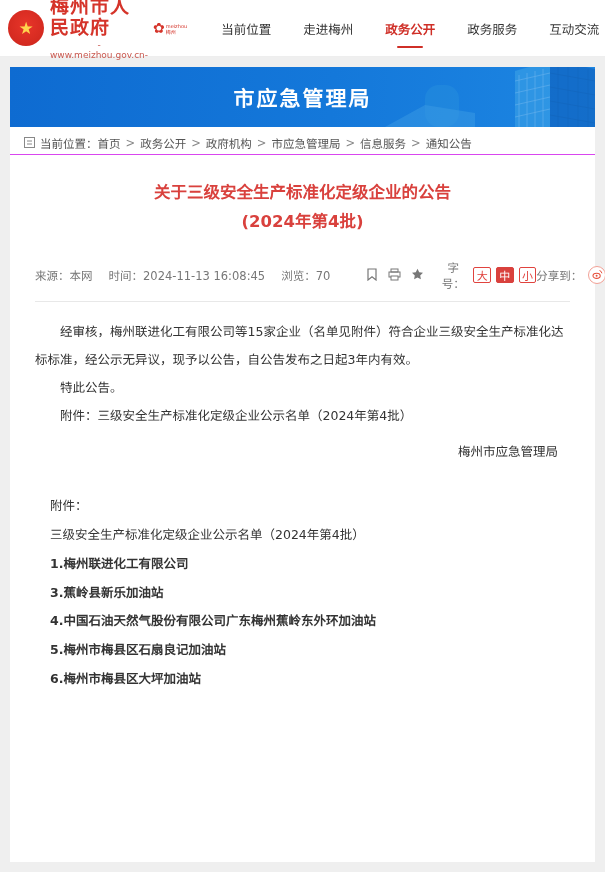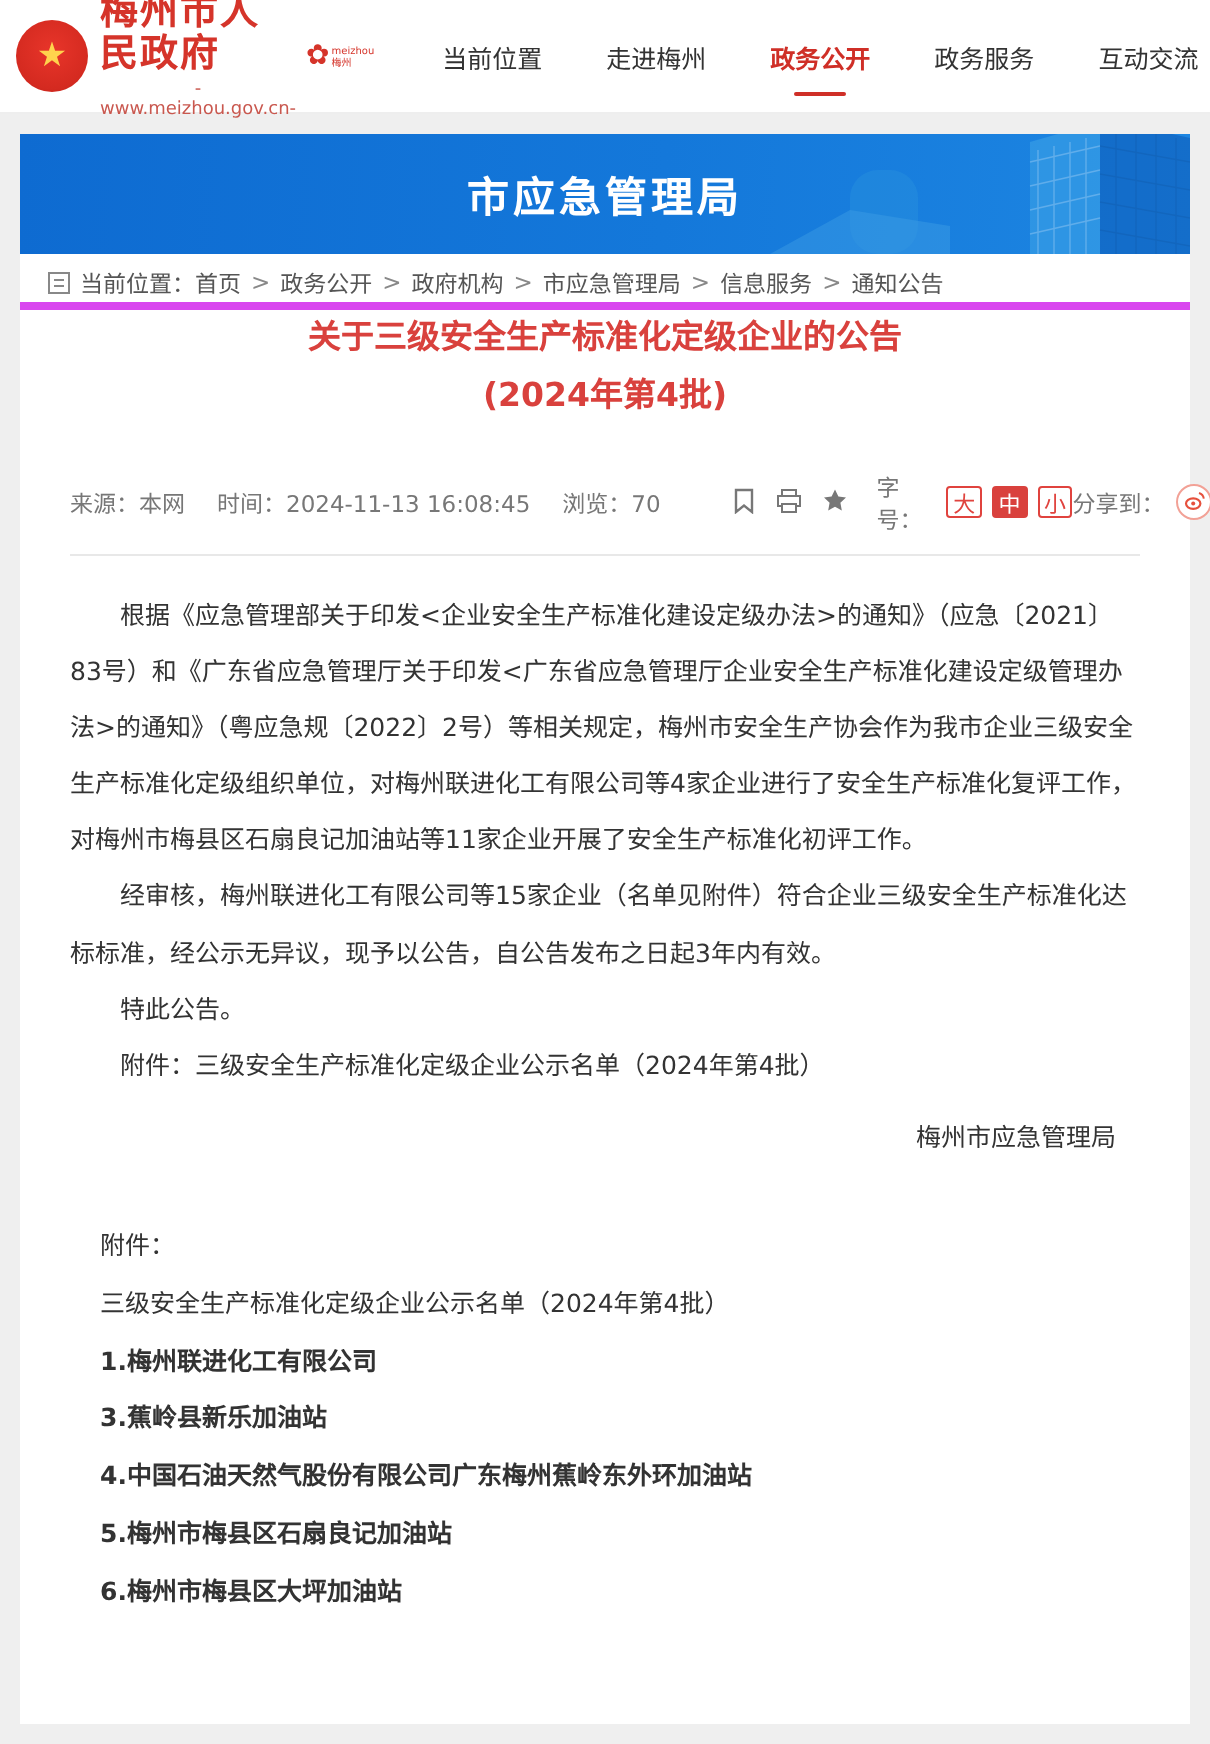--- a/index.html
+++ b/index.html
@@ -44,34 +44,34 @@
     background:linear-gradient(93deg,#0e6bd1 0%,#1478da 55%,#1d86e2 100%);
     display:flex; align-items:center; justify-content:center;
   }
   .dept-banner svg{ position:absolute; right:0; top:0; height:60px; }
   .banner-title{
     position:relative; z-index:2; color:#fff; font-size:21px; font-weight:bold; letter-spacing:2px;
   }
   
   .breadcrumb{
     display:flex; align-items:center; height:24px; padding:0 14px; margin-top:4px;
-    font-size:11.5px; color:#555; border-bottom:4px solid #d946ef;
+    font-size:11.5px; color:#555; border-bottom:1px solid #d946ef;
   }
   .crumb-icon{ margin-right:5px; display:inline-flex; }
   .crumb-sep{ margin:0 5px; color:#888; }
   .crumb-link{ cursor:pointer; color:#555; white-space:nowrap; }
   
   .article{ padding:0 25px; }
   .article-title{
     text-align:center; color:#d9413d; font-size:16.5px; font-weight:bold;
-    line-height:1.75; 
+    line-height:1.75; margin-top:24px;
   }
   .meta-row{
     display:flex; align-items:center; margin-top:22px; padding-bottom:10px;
-    border-bottom:1px solid #e8e8e8; font-size:11.5px; color:#777;
+    border-bottom:1px solid #e8e8e8; font-size:11.5px; color:#777;text-align:center;
   }
   .meta-left{ display:flex; gap:16px; white-space:nowrap; }
   .meta-icons{ display:flex; gap:10px; margin-left:36px; align-items:center; }
   .meta-icons svg{ display:block; }
   .fontsize-group{ display:flex; align-items:center; gap:5px; margin-left:14px; }
   .fs-btn{
     display:inline-flex; align-items:center; justify-content:center;
     width:20px; height:16px; border:1px solid #e0433e; border-radius:2px;
     color:#e0433e; font-size:11px; cursor:pointer; background:#fff;
   }
@@ -214,21 +214,20 @@
                 <ellipse cx="4.6" cy="6.8" rx="3.6" ry="2.6" fill="none" stroke="#e6503c" stroke-width="1.1"></ellipse>
                 <circle cx="4.6" cy="6.8" r="1" fill="#e6503c"></circle>
                 <path d="M7.5 1.5a3.4 3.4 0 0 1 2.4 2.8" fill="none" stroke="#e6503c" stroke-width="1"></path>
               </svg>
           </span>
 
         </div>
       </div>
 
       <div class="article-body">
-        <p>根据《应急管理部关于印发&lt;企业安全生产标准化建设定级办法&gt;的通知》（应急〔2021〕83号）和《广东省应急管理厅关于印发&lt;广东省应急管理厅企业安全生产标准化建设定级管理办法&gt;的通知》（粤应急规〔2022〕2号）等相关规定，梅州市安全生产协会作为我市企业三级安全生产标准化定级组织单位，对梅州联进化工有限公司等4家企业进行了安全生产标准化复评工作，对梅州市梅县区石扇良记加油站等11家企业开展了安全生产标准化初评工作。</p>
         <p>经审核，梅州联进化工有限公司等15家企业（名单见附件）符合企业三级安全生产标准化达标标准，经公示无异议，现予以公告，自公告发布之日起3年内有效。</p>
         <p>特此公告。</p>
         <p>附件：三级安全生产标准化定级企业公示名单（2024年第4批）</p>
       </div>
 
       <div class="signature">
         <div>梅州市应急管理局</div>
       </div>
 
       <div class="attachment">

